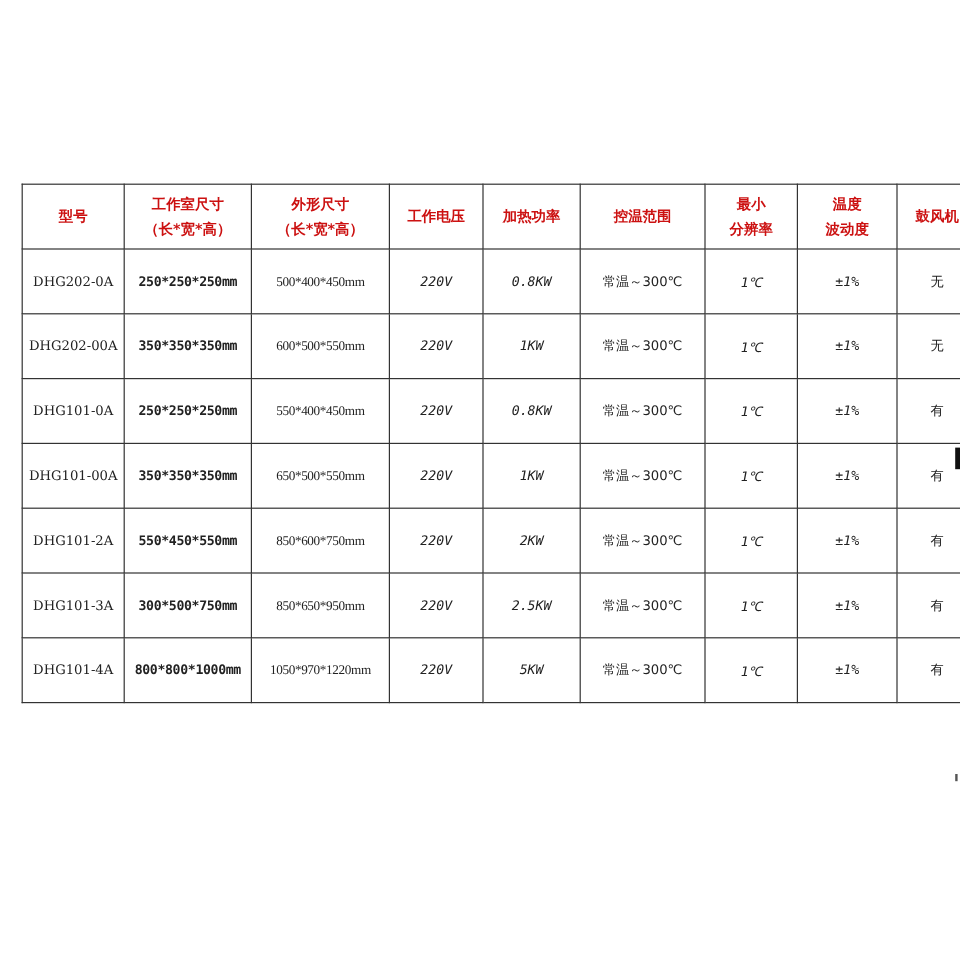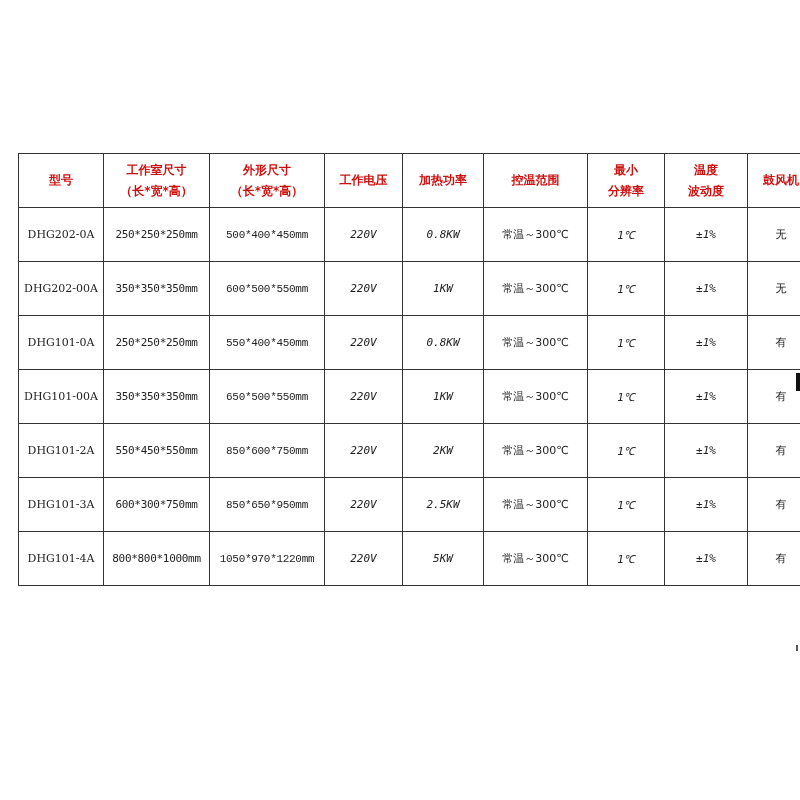--- a/index.html
+++ b/index.html
@@ -14,22 +14,22 @@
     border: 1.5px solid #333333;
     text-align: center; vertical-align: middle;
     padding: 0; overflow: hidden; white-space: nowrap;
   }
   .spec-table th {
     height: 53px; color: #cc1111; font-weight: bold; font-size: 12px;
     line-height: 21px;
   }
   .spec-table td { height: 53px; font-size: 11px; color: #222222; }
   .model { color: #1a1a8c; font-weight: normal; font-family: "DejaVu Serif", serif; font-size: 10px; }
-  .chamber { color: #1a1acc; font-weight: normal; font-family: "DejaVu Sans Mono", monospace; font-size: 10.5px; letter-spacing: -0.3px; }
-  .outer { font-family: Liberation Mono, monospace; font-size: 10px; color: #333; letter-spacing: -0.3px; }
+  .chamber { color: #1a1acc; font-weight: bold; font-family: "DejaVu Sans Mono", monospace; font-size: 10.5px; letter-spacing: -0.3px; }
+  .outer { font-family: Liberation Serif, serif; font-size: 10px; color: #333; letter-spacing: -0.3px; }
   .mono { font-family: "DejaVu Sans Mono", monospace; font-size: 10.5px; color: #333; font-style: italic; }
   .cjk { font-size: 12px; color: #222; }
   .right-mark { position: absolute; left: 796px; top: 373px; width: 4px; height: 18px; background: #111; }
   .corner-mark { position: absolute; left: 796px; top: 645px; width: 2px; height: 6px; background: #555; }
 </style>
 </head>
 <body>
 
 <table class="spec-table">
   <colgroup>
@@ -129,21 +129,21 @@
         <td class="outer">850*600*750mm</td>
         <td class="mono">220V</td>
         <td class="mono">2KW</td>
         <td class="cjk">常温～300℃</td>
         <td class="mono">1℃</td>
         <td class="mono">±1%</td>
         <td class="cjk">有</td>
       </tr>
       <tr>
         <td class="model">DHG101-3A</td>
-        <td class="chamber">600*300*750mm</td>
+        <td class="chamber">300*500*750mm</td>
         <td class="outer">850*650*950mm</td>
         <td class="mono">220V</td>
         <td class="mono">2.5KW</td>
         <td class="cjk">常温～300℃</td>
         <td class="mono">1℃</td>
         <td class="mono">±1%</td>
         <td class="cjk">有</td>
       </tr>
       <tr>
         <td class="model">DHG101-4A</td>

